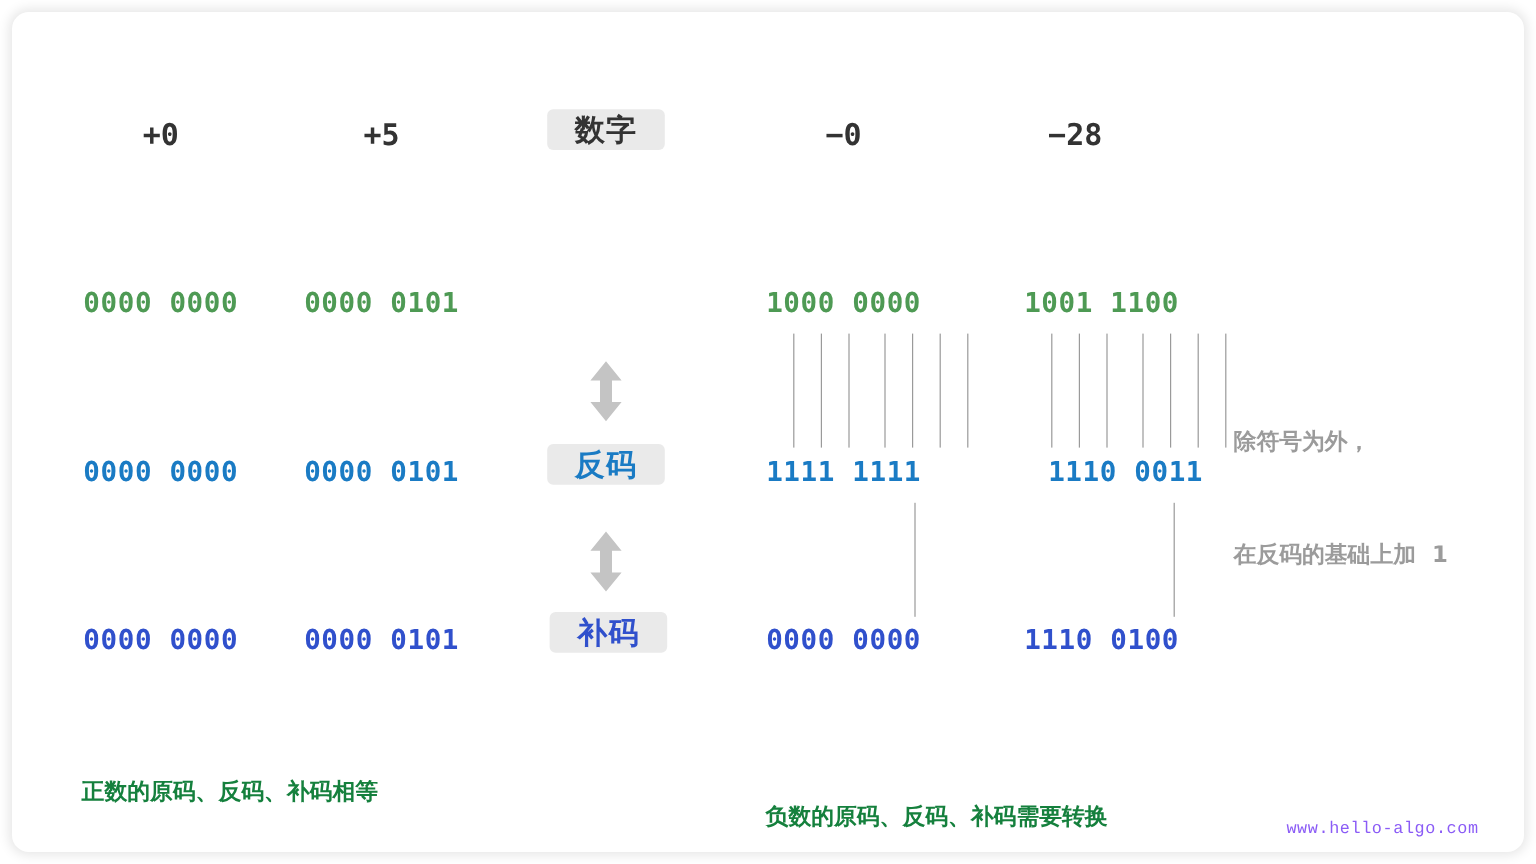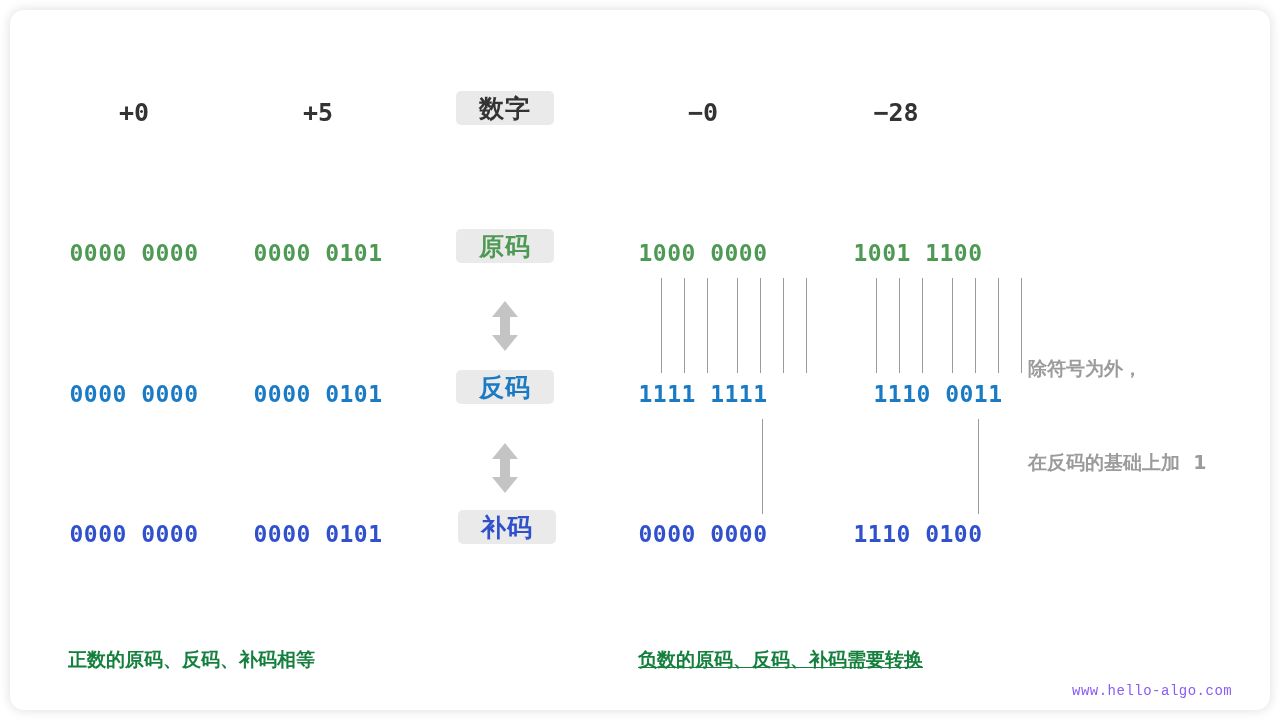--- a/index.html
+++ b/index.html
@@ -138,21 +138,20 @@
     <div class="num" style="left:693px; top:88px;">−0</div>
     <div class="num" style="left:886px; top:88px;">−28</div>
 
     <div class="chip dark" style="left:495px; top:81px;">数字</div>
 
     <div class="bits green" style="left:124px; top:230px;">0000 0000</div>
     <div class="bits green" style="left:308px; top:230px;">0000 0101</div>
     <div class="bits green" style="left:693px; top:230px;">1000 0000</div>
     <div class="bits green" style="left:908px; top:230px;">1001 1100</div>
 
-    <div class="chip green" style="left:495px; top:219px;">原码</div>
 
     <div class="vline" style="left:651px;  top:268px; height:95px;"></div>
     <div class="vline" style="left:674px;  top:268px; height:95px;"></div>
     <div class="vline" style="left:697px;  top:268px; height:95px;"></div>
     <div class="vline" style="left:727px;  top:268px; height:95px;"></div>
     <div class="vline" style="left:750px;  top:268px; height:95px;"></div>
     <div class="vline" style="left:773px;  top:268px; height:95px;"></div>
     <div class="vline" style="left:796px;  top:268px; height:95px;"></div>
 
     <div class="vline" style="left:866px;  top:268px; height:95px;"></div>
@@ -192,18 +191,18 @@
     <div class="note" style="left:1006px; top:437px;text-align:right;">在反码的基础上加  1</div>
 
     <div class="bits indigo" style="left:124px; top:511px;">0000 0000</div>
     <div class="bits indigo" style="left:308px; top:511px;">0000 0101</div>
     <div class="bits indigo" style="left:693px; top:511px;">0000 0000</div>
     <div class="bits indigo" style="left:908px; top:511px;">1110 0100</div>
 
     <div class="chip indigo" style="left:497px; top:500px;">补码</div>
 
     <div class="caption" style="left:58px; top:596px;">正数的原码、反码、补码相等</div>
-    <div class="caption" style="left:628px; top:596px;text-decoration:underline;">负数的原码、反码、补码需要转换</div>
+    <div class="caption" style="left:628px; top:617px;">负数的原码、反码、补码需要转换</div>
 
     <div class="watermark" style="left:1062px; top:673px;">www.hello-algo.com</div>
 
   </div>
 </div>
 
 </body></html>

